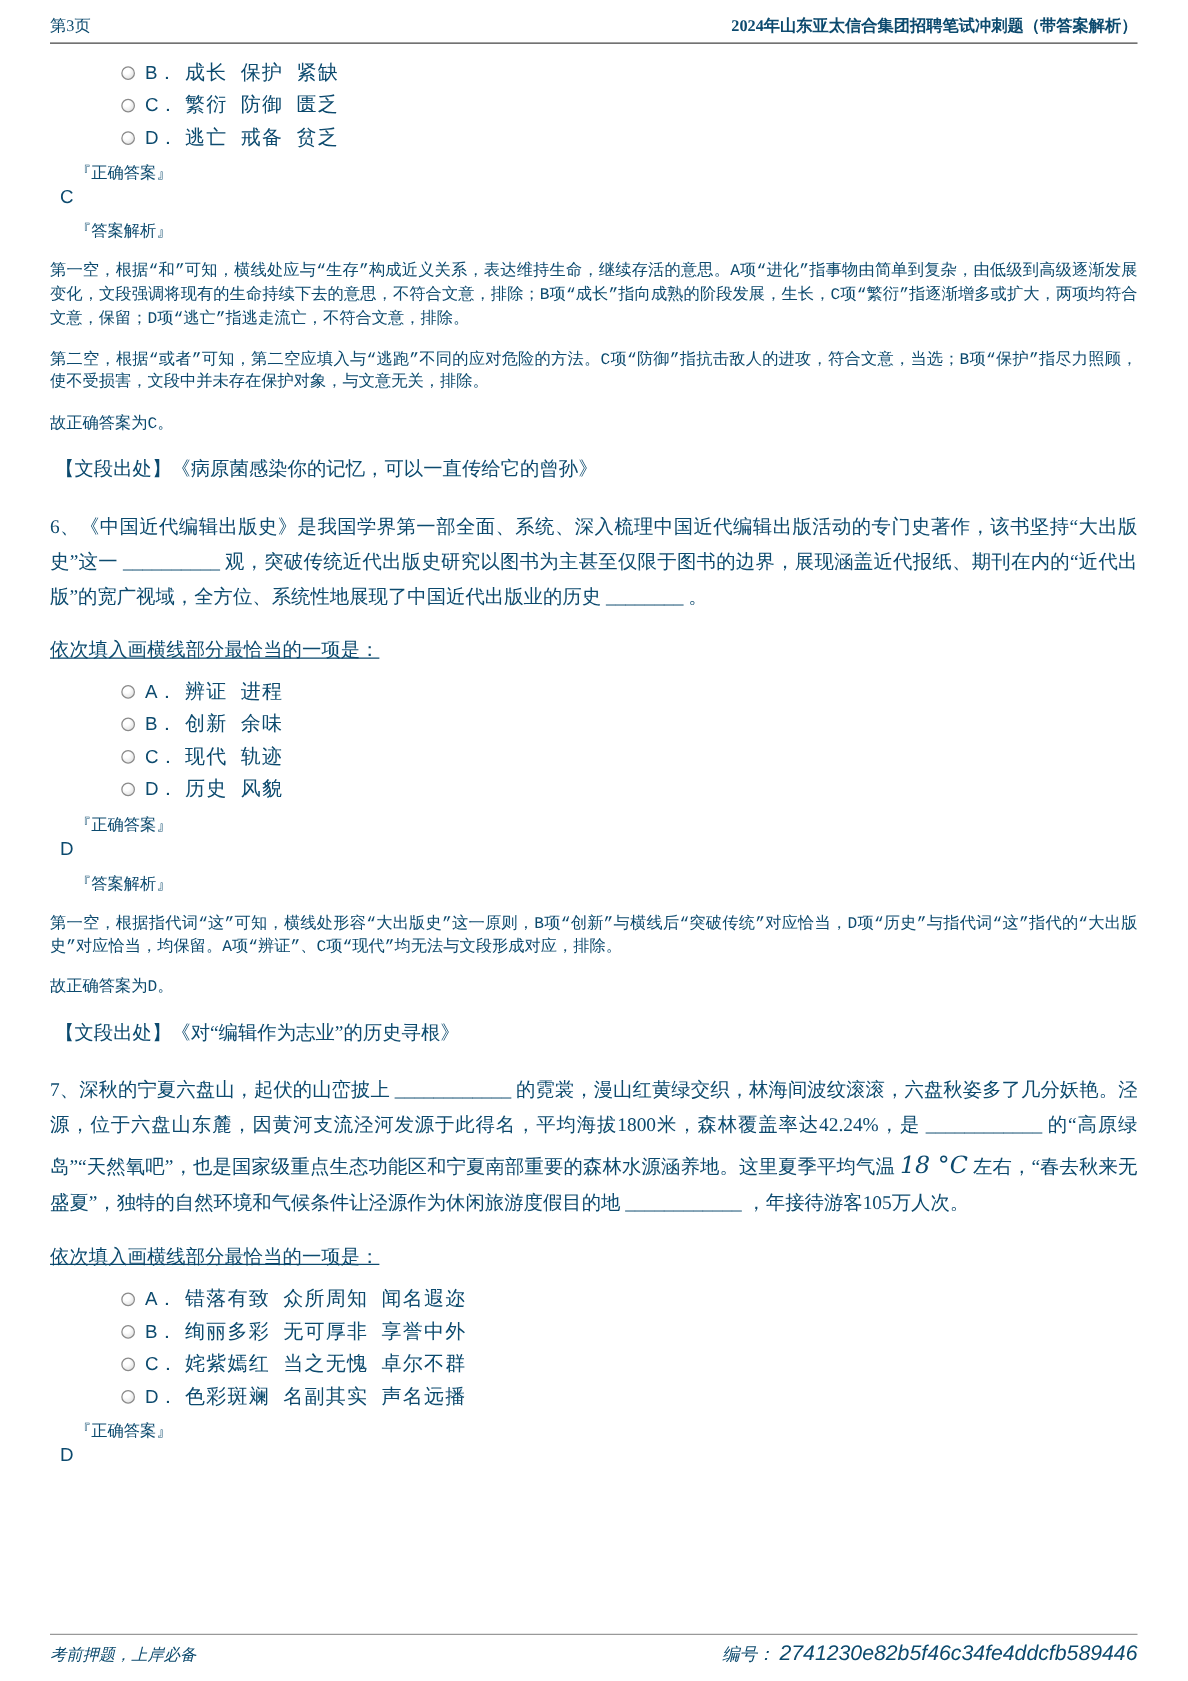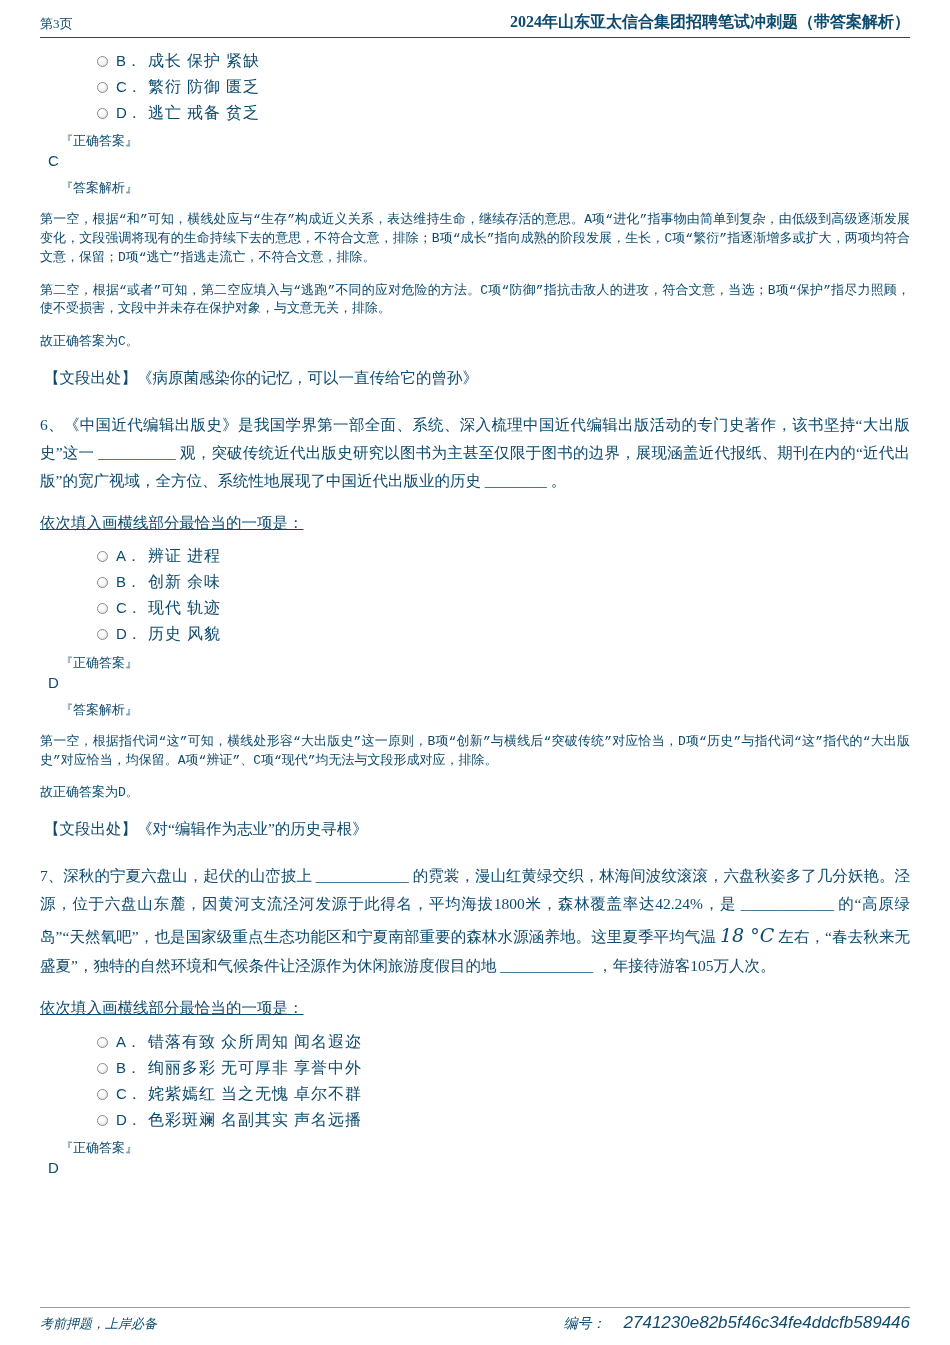--- a/index.html
+++ b/index.html
@@ -13,41 +13,41 @@
     overflow:hidden;
   }
   
   .hdr {
     display:flex; justify-content:space-between; align-items:flex-end;
     margin:12px 40px 0 40px;
     padding-bottom:4px;
     border-bottom:1.5px solid #444;
   }
   .hdr-page { font-size:13px; }
-  .hdr-title { font-size:16px; font-weight:bold; }
+  .hdr-title { font-size:13px; font-weight:bold; }
   
   .main { margin:0 40px; }
   .opts { margin-top:14px; }
   .opt {
     display:flex; align-items:center;
     padding-left:57px;
     margin:8px 0;
     height:18px;
   }
   .radio {
     width:11px; height:11px; border-radius:50%;
     border:1px solid #8a8a8a;
     background:radial-gradient(circle at 35% 30%, #ffffff 30%, #d8d8d8 100%);
     margin-right:8px; flex:0 0 auto;
   }
   .letter {
     font-family:"Liberation Sans", sans-serif;
     font-size:15px; width:32px; flex:0 0 auto;
   }
-  .opt-text { font-size:16px; letter-spacing:1px; }
+  .opt-text { font-size:16px; letter-spacing:1px;font-family:Liberation Mono, monospace; }
   .ans-label { font-size:13px; margin:10px 0 2px 20px;font-family:Liberation Mono, monospace; }
   .ans-letter {
     font-family:"Liberation Sans", sans-serif;
     font-size:15px; margin:2px 0 2px 8px;
   }
   .para {
     font-size:13px; line-height:1.45;
     text-align:justify;
     margin:14px 0;
     font-family:Liberation Mono, monospace;
@@ -68,21 +68,21 @@
   .ftr {
     position:absolute; left:40px; right:40px; bottom:12px;
     border-top:1px solid #999;
     padding-top:5px;
     display:flex; justify-content:space-between; align-items:baseline;font-style:italic;
   }
   .ftr-left { font-size:13px; }
   .ftr-right { font-size:14px; display:flex; align-items:baseline; }
   .code {
     font-family:"Liberation Sans", sans-serif;
-    font-size:17px; margin-left:18px;
+    font-size:17px; margin-left:4px;
   }
 </style>
 </head>
 <body>
 
 <div class="page">
 
   <div class="hdr">
     <span class="hdr-page">第3页</span>
     <span class="hdr-title">2024年山东亚太信合集团招聘笔试冲刺题（带答案解析）</span>

